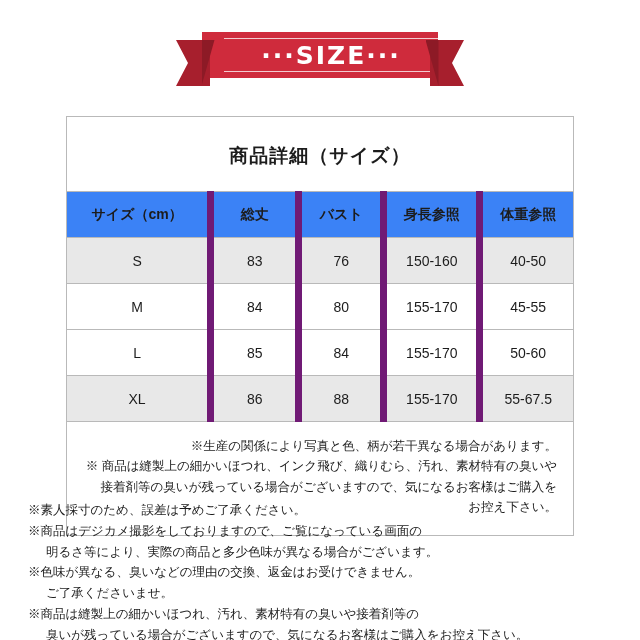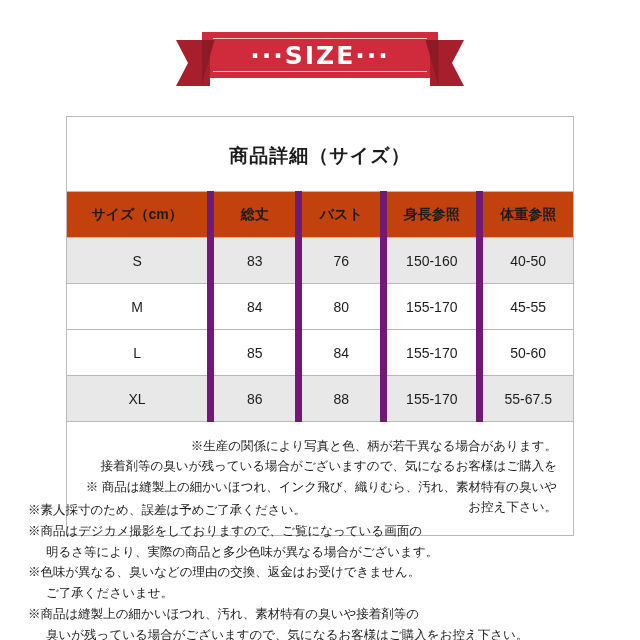--- a/index.html
+++ b/index.html
@@ -32,21 +32,21 @@
     align-items: center;
     justify-content: center;
   }
   .ribbon {
     position: relative;
     width: 236px;
     height: 46px;
     background: #cf2b3c;
     display: flex;
     align-items: center;
-    justify-content: center;
+    justify-content: flex-end;
     box-shadow: 0 0 0 0 transparent;
   }
   .ribbon-inner {
     width: 214px;
     height: 32px;
     border-top: 1px solid rgba(255,255,255,.75);
     border-bottom: 1px solid rgba(255,255,255,.75);
     display: flex;
     align-items: center;
     justify-content: center;
@@ -117,21 +117,21 @@
     color: #1c1c1c;
     height: 45px;
     padding: 0;
   }
   table.size-table th:first-child,
   table.size-table td:first-child {
     border-left: none;
   }
   table.size-table th {
     font-weight: bold;
-    background: #c2410c;
+    background: #3b82f6;
   }
   table.size-table tr.shade td {
     background: #e8e8e8;
   }
   table.size-table col.c1 { width: 28.4%; }
   table.size-table col.c2 { width: 17.4%; }
   table.size-table col.c3 { width: 16.8%; }
   table.size-table col.c4 { width: 19.0%; }
   table.size-table col.c5 { width: 18.4%; }
 
@@ -219,22 +219,22 @@
           <td>86</td>
           <td>88</td>
           <td>155-170</td>
           <td>55-67.5</td>
         </tr>
       </tbody>
     </table>
 
     <div class="notes">
       <div class="n-right">※生産の関係により写真と色、柄が若干異なる場合があります。</div>
+      <div class="n-right">※ 商品は縫製上の細かいほつれ、インク飛び、織りむら、汚れ、素材特有の臭いや</div>
       <div class="n-right">接着剤等の臭いが残っている場合がございますので、気になるお客様はご購入を</div>
-      <div class="n-right">※ 商品は縫製上の細かいほつれ、インク飛び、織りむら、汚れ、素材特有の臭いや</div>
       <div class="n-right">お控え下さい。</div>
     </div>
   </div>
 
   <div class="bottom-notes">
     <div>※素人採寸のため、誤差は予めご了承ください。</div>
     <div>※商品はデジカメ撮影をしておりますので、ご覧になっている画面の</div>
     <div class="indent">明るさ等により、実際の商品と多少色味が異なる場合がございます。</div>
     <div>※色味が異なる、臭いなどの理由の交換、返金はお受けできません。</div>
     <div class="indent">ご了承くださいませ。</div>

